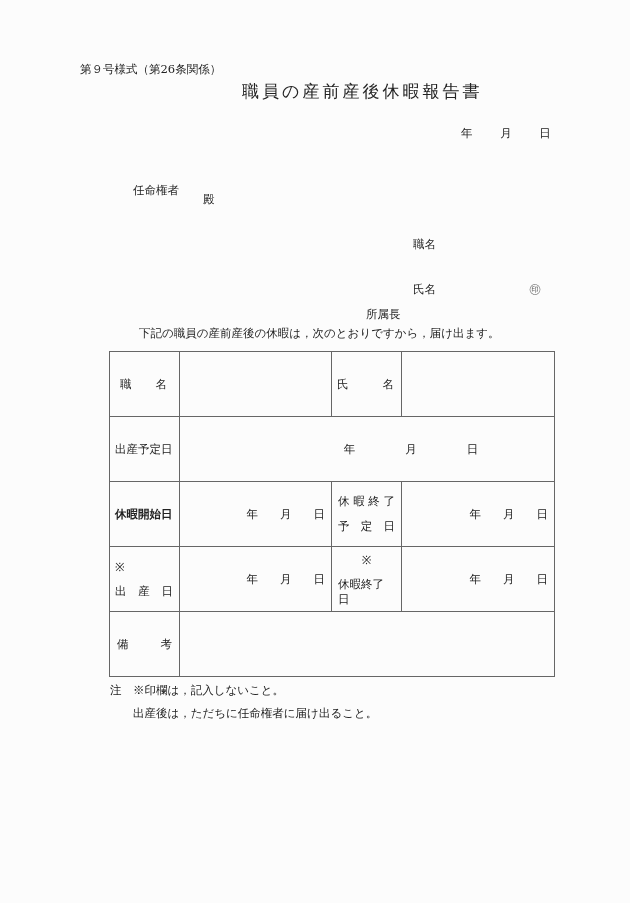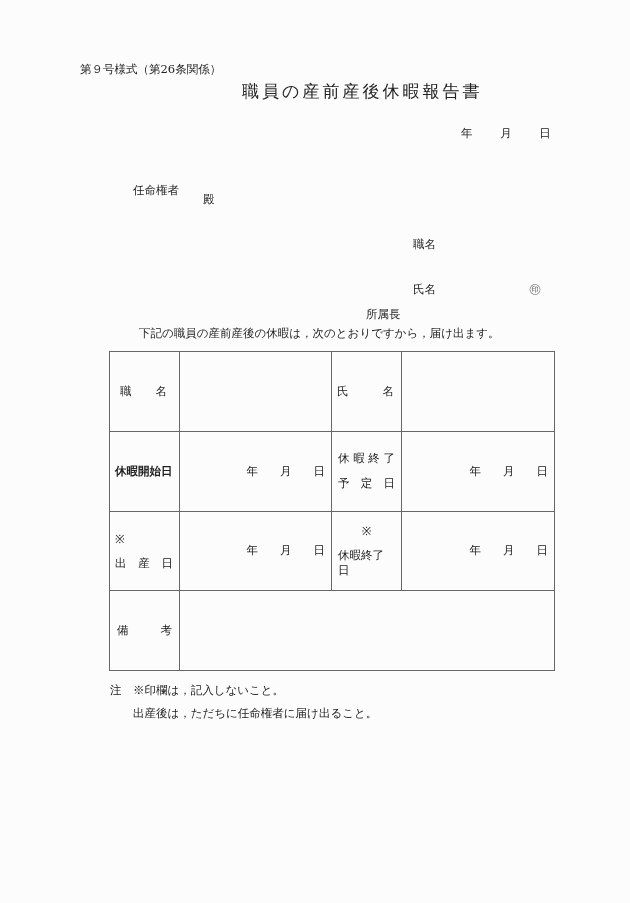--- a/index.html
+++ b/index.html
@@ -68,20 +68,32 @@
       </div>
     </td>
     <td></td>
     <td>
       <div class="lbl" style="padding:0 7px 0 5px;">
         <span>氏</span>
         <span>名</span>
       </div>
     </td>
     <td></td>
+  </tr>
+  <tr>
+    <td>
+      <div style="padding-left:5px;">出産予定日</div>
+    </td>
+    <td colspan="3">
+      <div class="ymd-wide">
+        <span class="y">年</span>
+        <span class="m">月</span>
+        <span>日</span>
+      </div>
+    </td>
   </tr>
   <tr>
     <td>
       <div style="padding-left:5px;font-weight:bold;">休暇開始日</div>
     </td>
     <td>
       <div class="ymd">
         <span class="y">年</span>
         <span class="m">月</span>
         <span>日</span>

